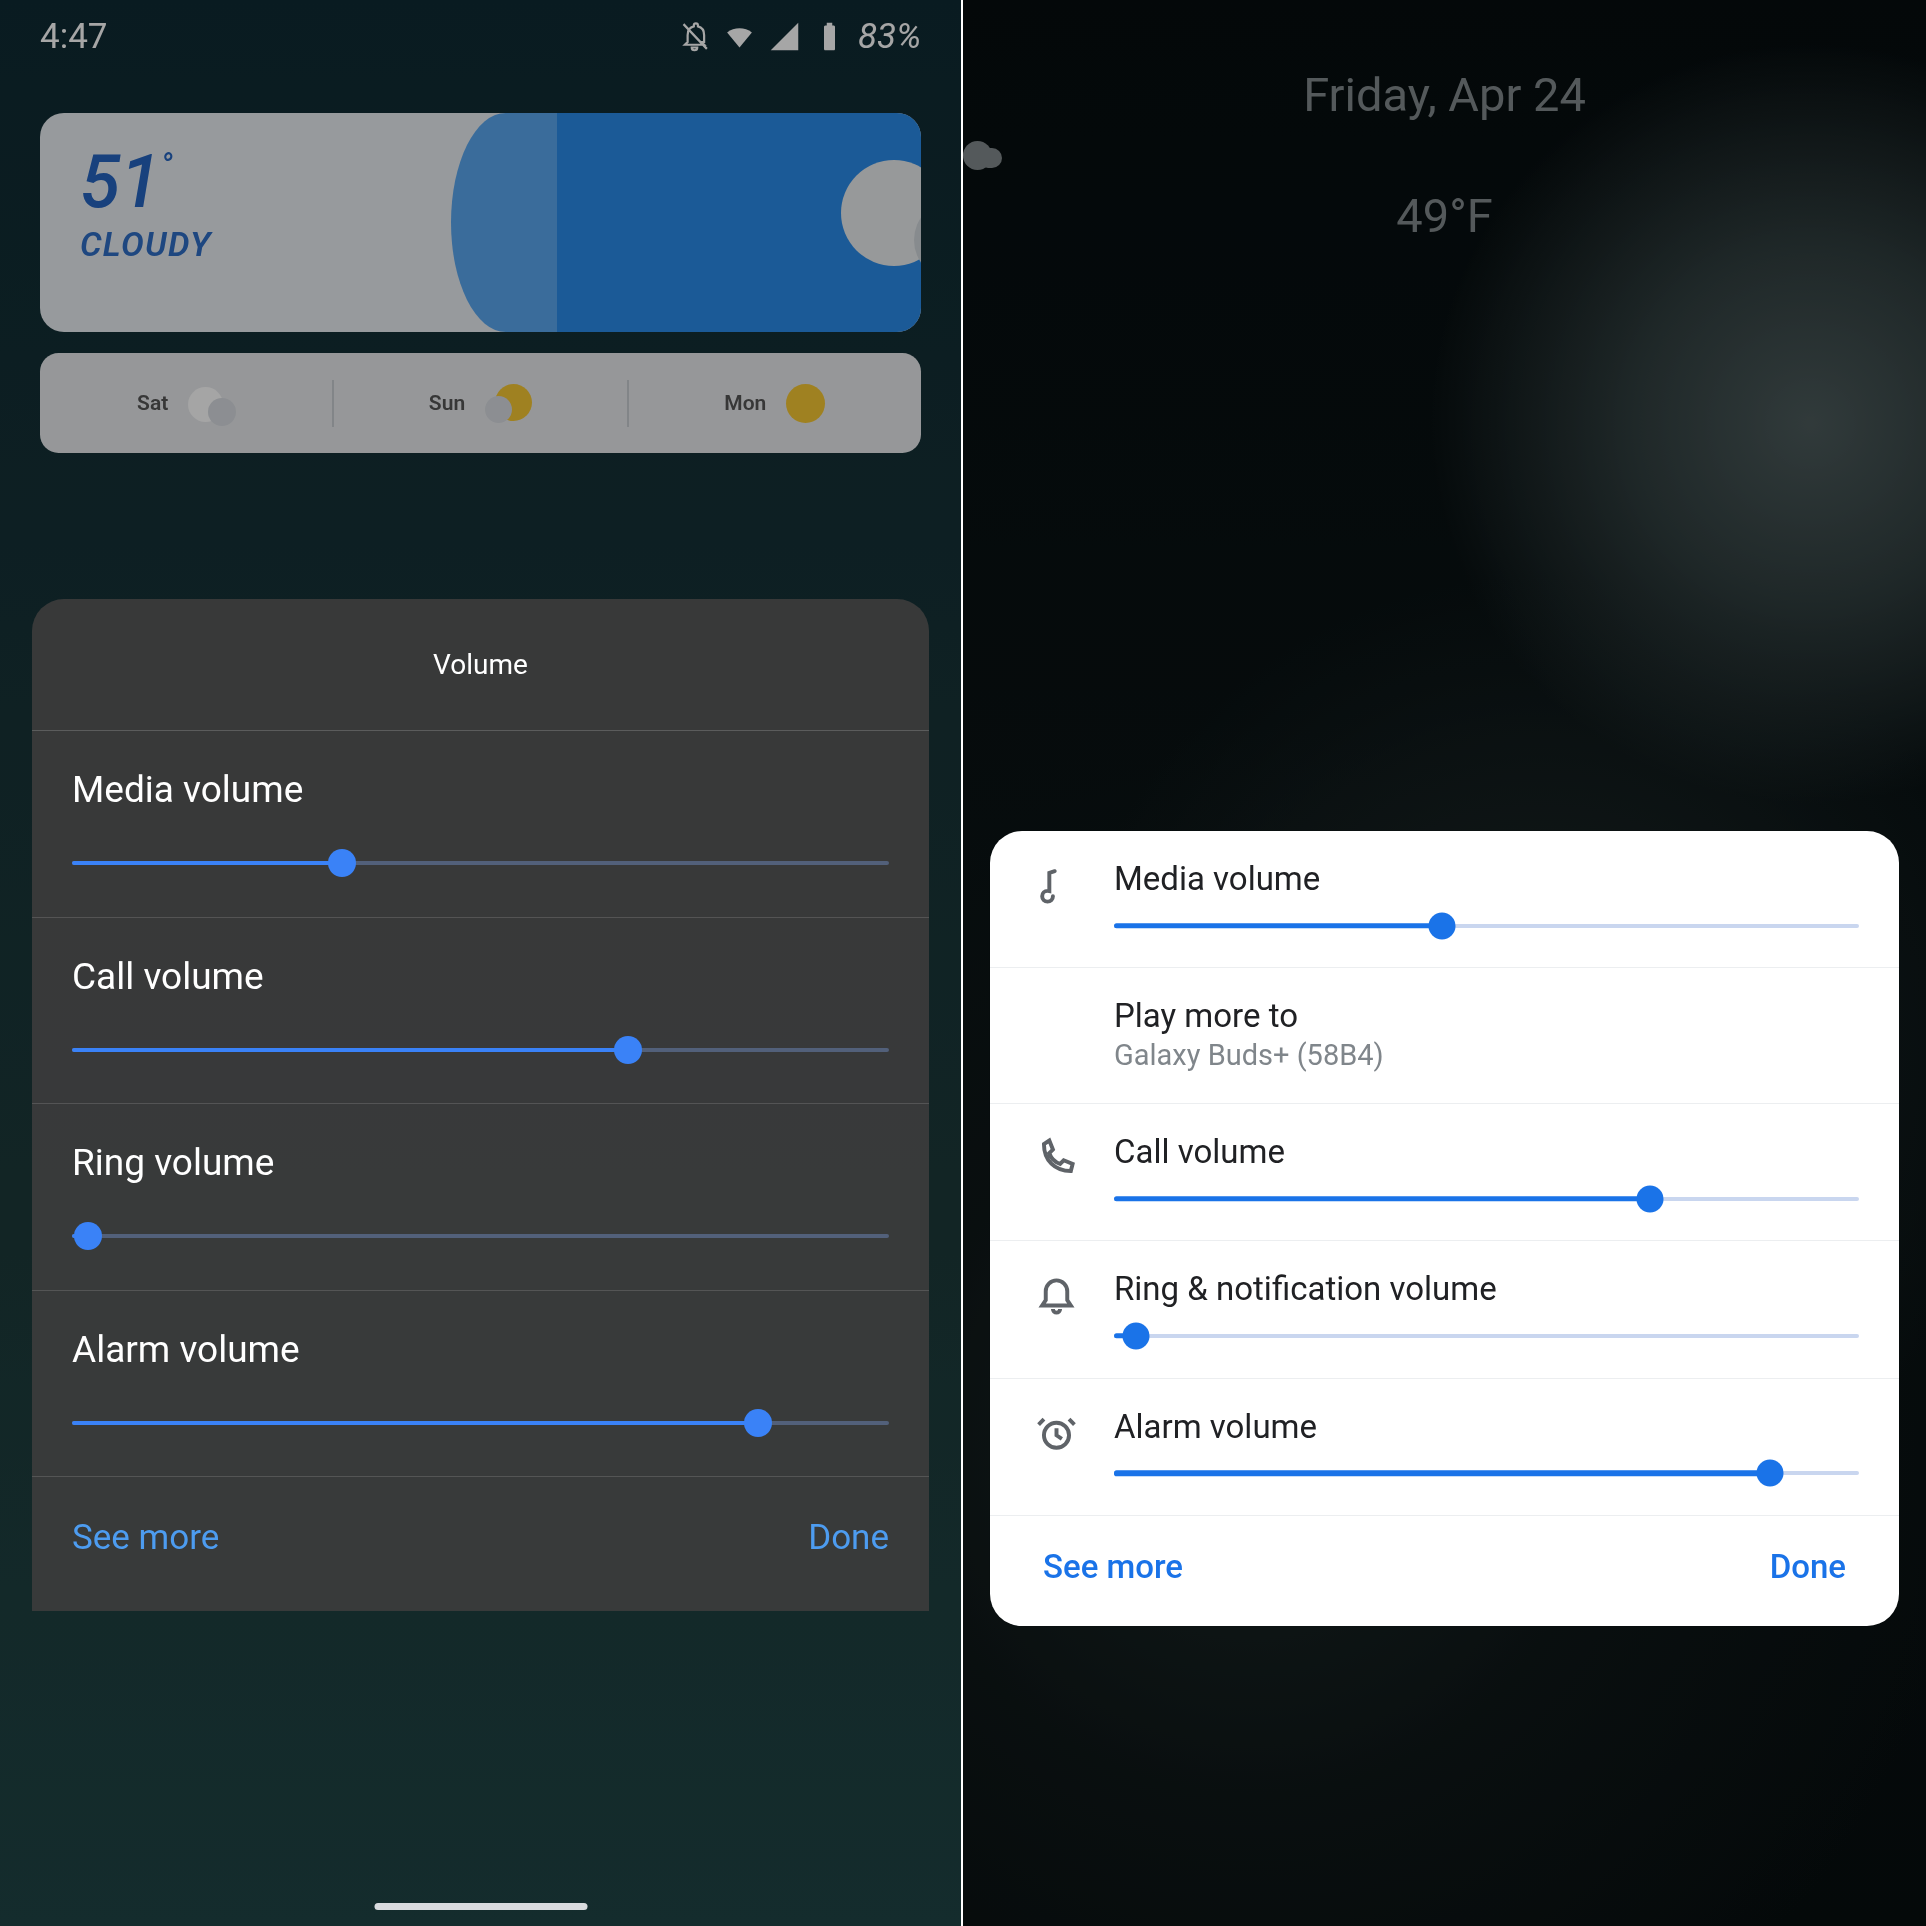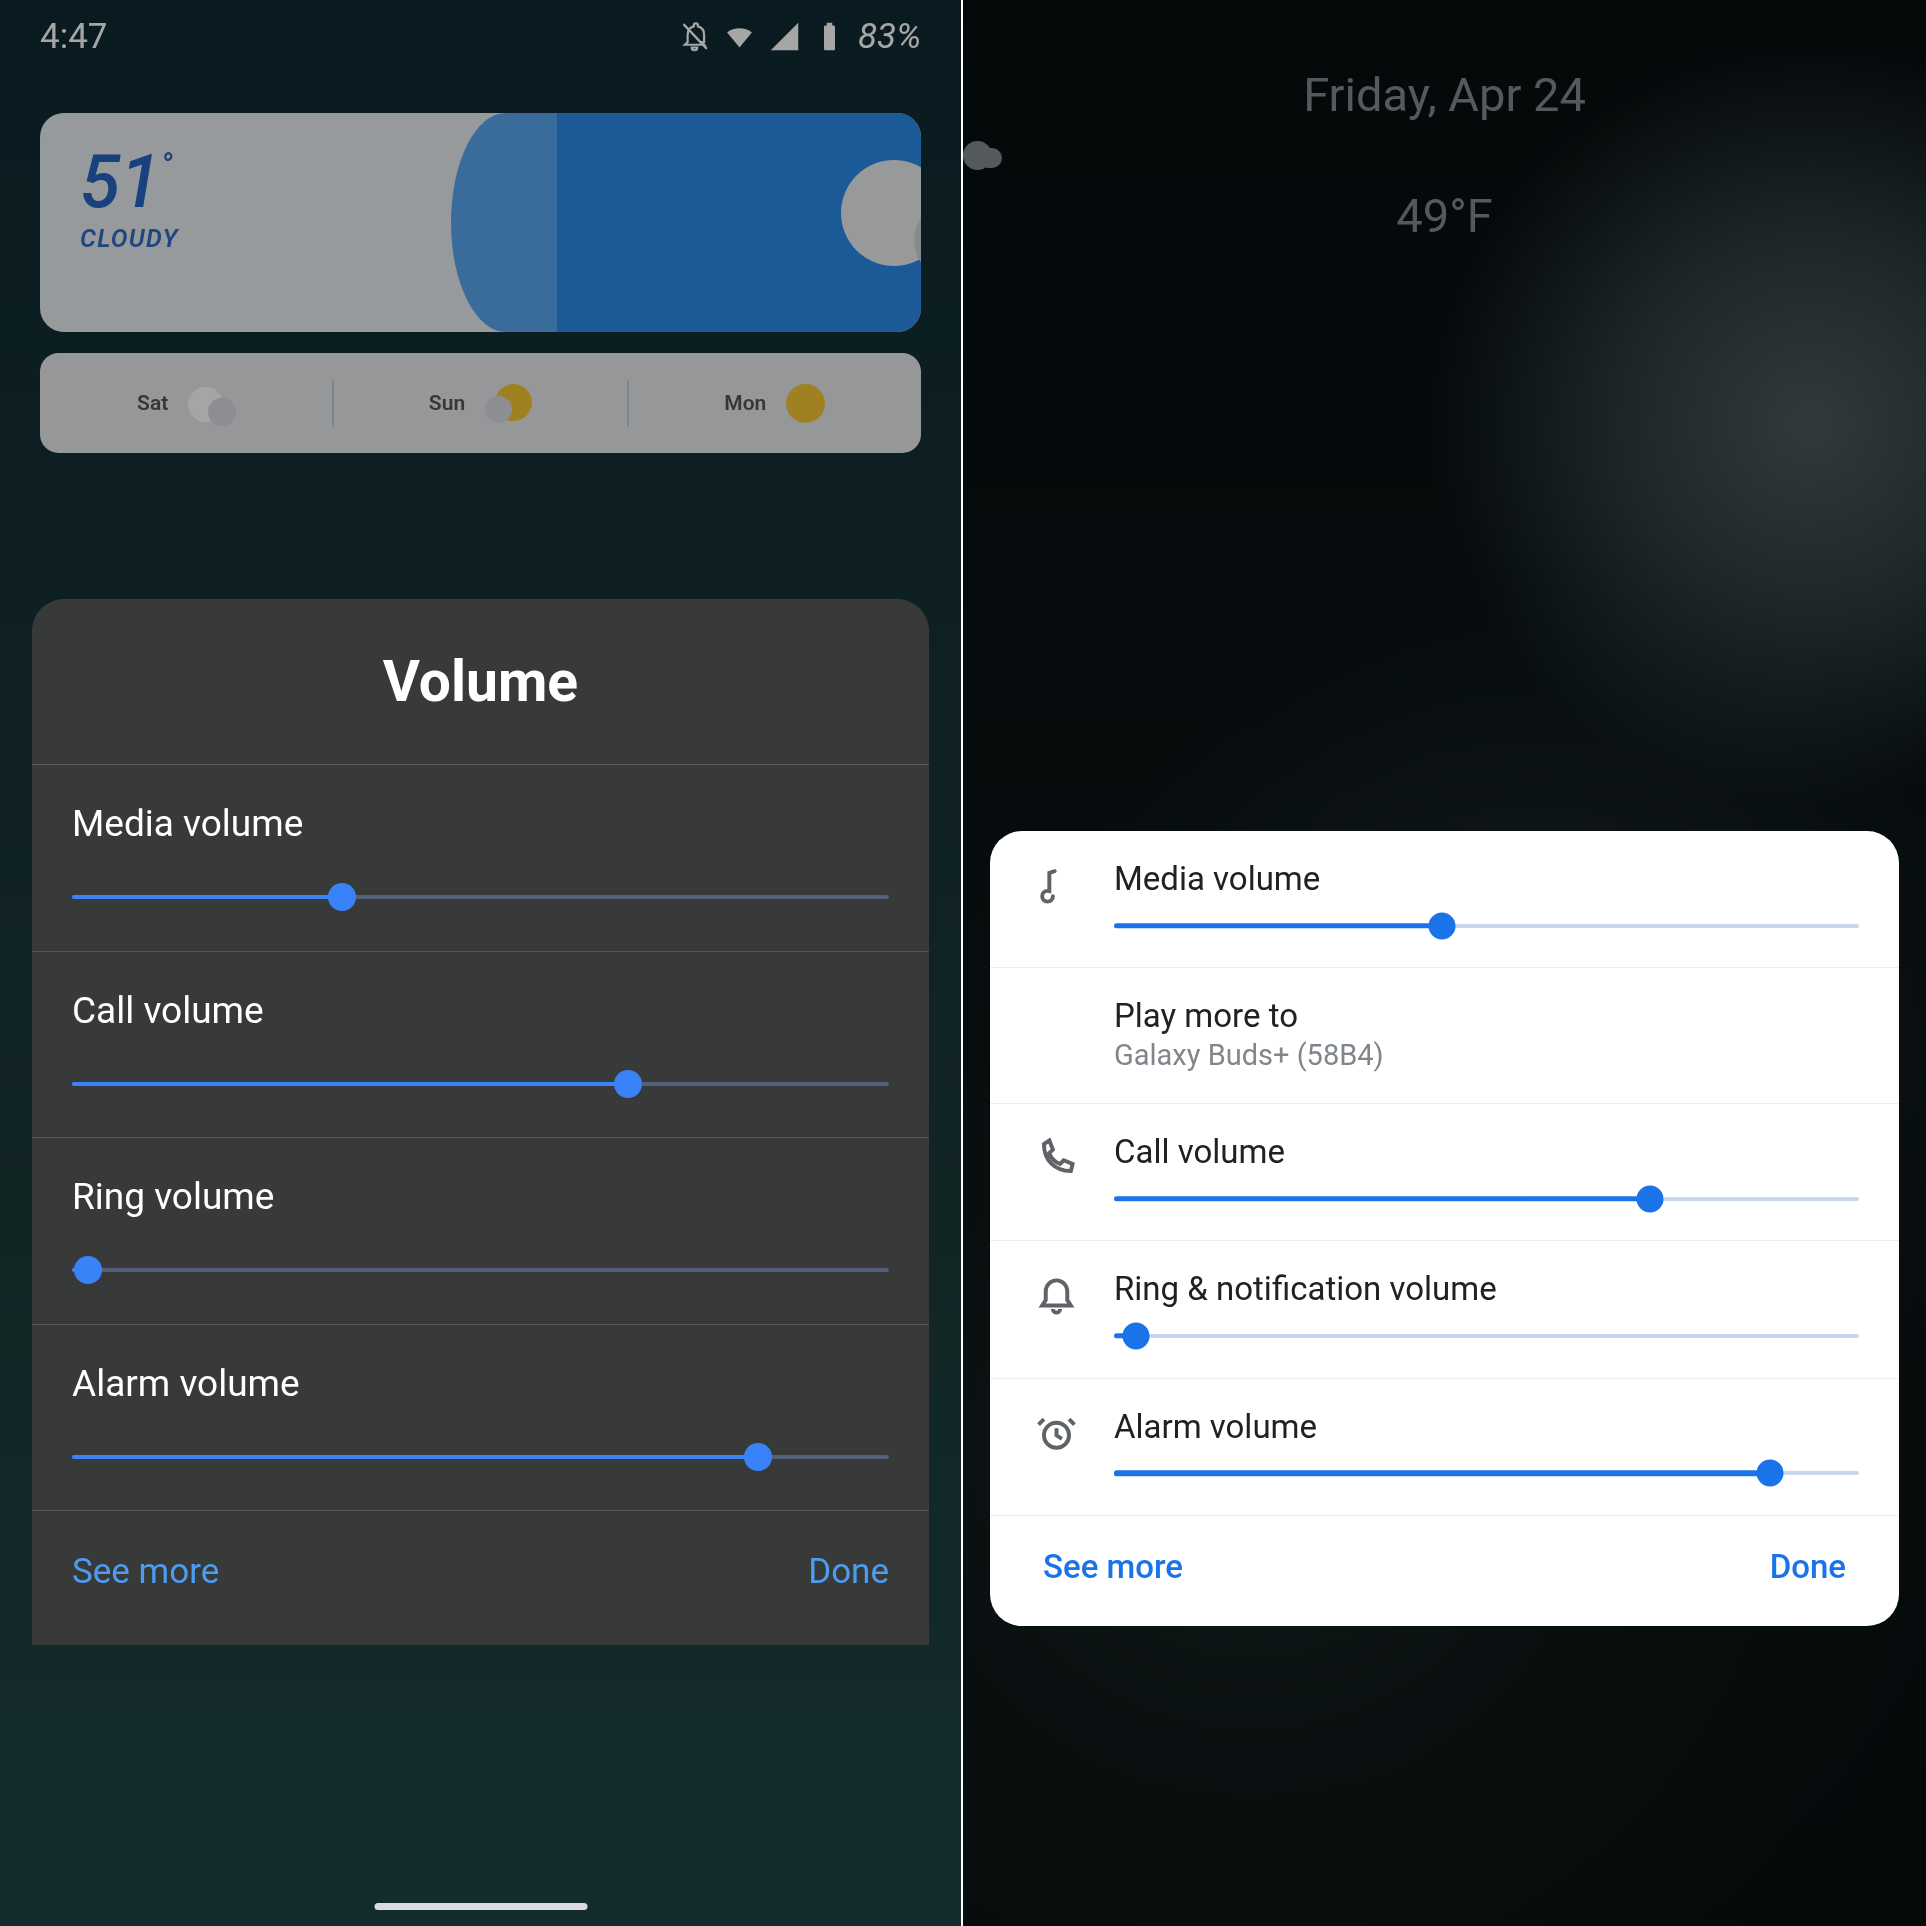--- a/index.html
+++ b/index.html
@@ -57,21 +57,21 @@
     position: relative;
   }
   .weather-left {
     flex: 1;
     padding: 33px 40px;
     color: #2565c0;
     font-style: italic;
   }
   .weather-temp { font-size: 73px; font-weight: 500; line-height: 1; }
   .weather-temp sup { font-size: .45em; vertical-align: top; position: relative; top: 2.7px; }
-  .weather-cond { font-size: 25px; font-weight: 600; letter-spacing: 1.3px; margin-top: 5.3px; color:#2f6ec5; }
+  .weather-cond { font-size: 34px; font-weight: 600; letter-spacing: 1.3px; margin-top: 5.3px; color:#2f6ec5; }
   .weather-right {
     width: 48%;
     position: relative;
     background: #2a8be8;
     border-top-left-radius: 665px 1330px;
     border-bottom-left-radius: 665px 1330px;
   }
   .weather-right::before{
     content:"";
     position:absolute;
@@ -108,24 +108,24 @@
   .vol-panel {
     position:absolute;
     left:32px; right:32px; top:599px;
     z-index:3;
     background: rgba(60,60,60,.92);
     border-radius: 32px 32px 0 0;
     color:#fff;
   }
   .vol-header{
     text-align:center;
-    font-size:57px;
+    font-size:28px;
     padding:49px 12px;
     border-bottom:0.7px solid rgba(255,255,255,.18);
-    font-weight:700;
+    font-weight:400;
   }
   .vol-row{
     padding:37px 40px 48px;
     border-bottom:0.7px solid rgba(255,255,255,.14);
   }
   .vol-label{
     font-size:37px;
     margin-bottom:47px;
     font-weight:400;
   }

